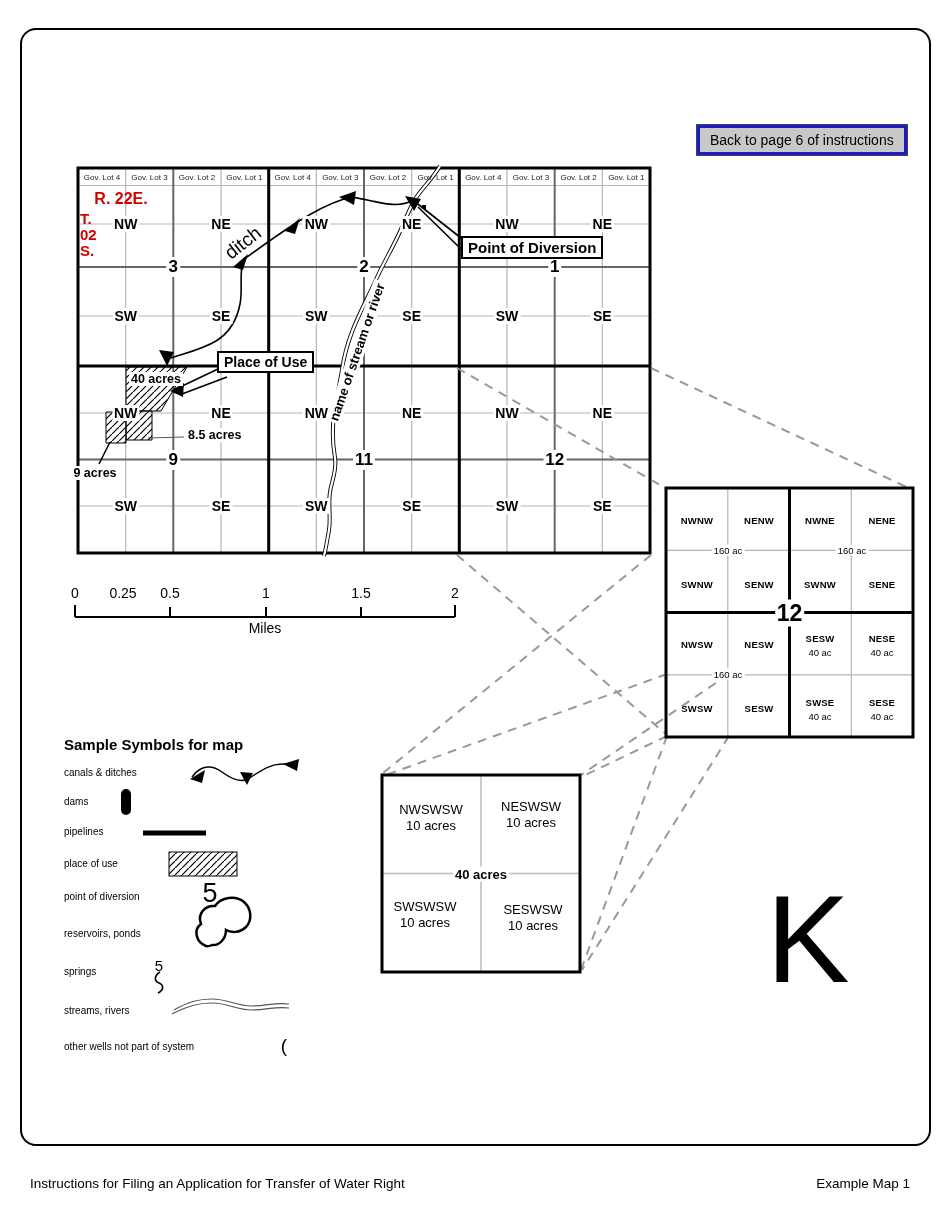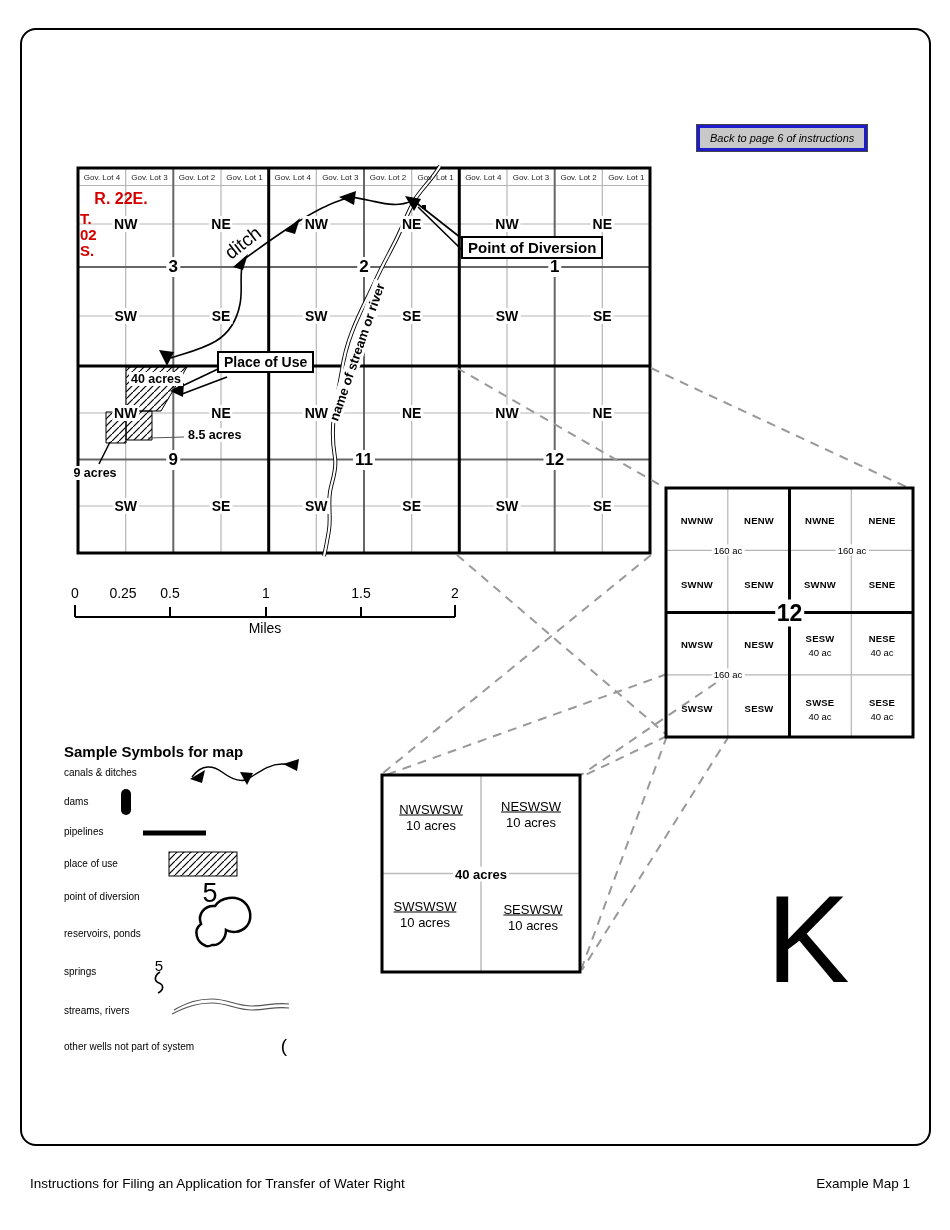--- a/index.html
+++ b/index.html
@@ -7,30 +7,30 @@
         font-family:"Liberation Sans", sans-serif;color:#000;}
   .abs{position:absolute;}
   .ctr{transform:translate(-50%,-50%);white-space:nowrap;}
   .halo{background:#fff;padding:0 2px;}
   .govlot{font-size:8px;color:#222;}
   .quad{font-size:14px;font-weight:bold;}
   .secnum{font-size:17px;font-weight:bold;}
   .red{color:#d40000;font-weight:bold;font-size:15px;}
   .cell12{font-size:9.5px;font-weight:bold;letter-spacing:.2px;}
   .ac{font-size:9.5px;}
-  .b40name{font-size:13px;text-decoration:underline;}
+  .b40name{font-size:13px;}
   .b40ac{font-size:13px;}
   .callout-box{border:2px solid #000;background:#fff;font-weight:bold;font-size:15px;
                padding:1px 5px;white-space:nowrap;}
   .legend-label{font-size:10px;white-space:nowrap;transform:translateY(-50%);}
   .scale-num{font-size:14px;}
   #title{font-size:34px;font-weight:400;letter-spacing:0;}
   #back-btn{background:#c8c8c8;border:3px solid #1c1ccc;outline:1px solid #444;
-            font-size:11px;font-family:"Liberation Sans",sans-serif;
-            padding:4px 10px;cursor:pointer;color:#000;white-space:nowrap;font-style:italic;}
+            font-size:14px;font-family:"Liberation Sans",sans-serif;
+            padding:4px 10px;cursor:pointer;color:#000;white-space:nowrap;}
   #page-border{border:2px solid #000;border-radius:16px;}
   .footer{font-size:13.5px;}
   svg{position:absolute;left:0;top:0;}
 </style>
 </head>
 <body>
 
 <div id="page">
 
   <div id="page-border" class="abs" style="left:20px;top:28px;width:907px;height:1114px;"></div>
@@ -275,21 +275,21 @@
   <span class="abs ctr b40name" style="left:431px;top:809px">NWSWSW</span>
   <span class="abs ctr b40ac" style="left:431px;top:825px">10 acres</span>
   <span class="abs ctr b40name" style="left:531px;top:806px">NESWSW</span>
   <span class="abs ctr b40ac" style="left:531px;top:822px">10 acres</span>
   <span class="abs ctr b40name" style="left:425px;top:906px">SWSWSW</span>
   <span class="abs ctr b40ac" style="left:425px;top:922px">10 acres</span>
   <span class="abs ctr b40name" style="left:533px;top:909px">SESWSW</span>
   <span class="abs ctr b40ac" style="left:533px;top:925px">10 acres</span>
   <span class="abs ctr halo" style="left:481px;top:873.5px;font-size:13px;font-weight:bold;">40 acres</span>
 
-  <div class="abs legend-label" style="left:64px;top:744px;font-size:15px;font-weight:bold;margin-top:7px;">Sample Symbols for map</div>
+  <div class="abs legend-label" style="left:64px;top:744px;font-size:15px;font-weight:bold;">Sample Symbols for map</div>
   <div class="abs legend-label" style="left:64px;top:772px">canals &amp; ditches</div>
   <div class="abs legend-label" style="left:64px;top:801px">dams</div>
   <div class="abs legend-label" style="left:64px;top:831px">pipelines</div>
   <div class="abs legend-label" style="left:64px;top:863px">place of use</div>
   <div class="abs legend-label" style="left:64px;top:896px">point of diversion</div>
   <div class="abs legend-label" style="left:64px;top:933px">reservoirs, ponds</div>
   <div class="abs legend-label" style="left:64px;top:971px">springs</div>
   <div class="abs legend-label" style="left:64px;top:1010px">streams, rivers</div>
   <div class="abs legend-label" style="left:64px;top:1046px">other wells not part of system</div>
   <span class="abs ctr" style="left:210px;top:893px;font-size:27px;">5</span>

